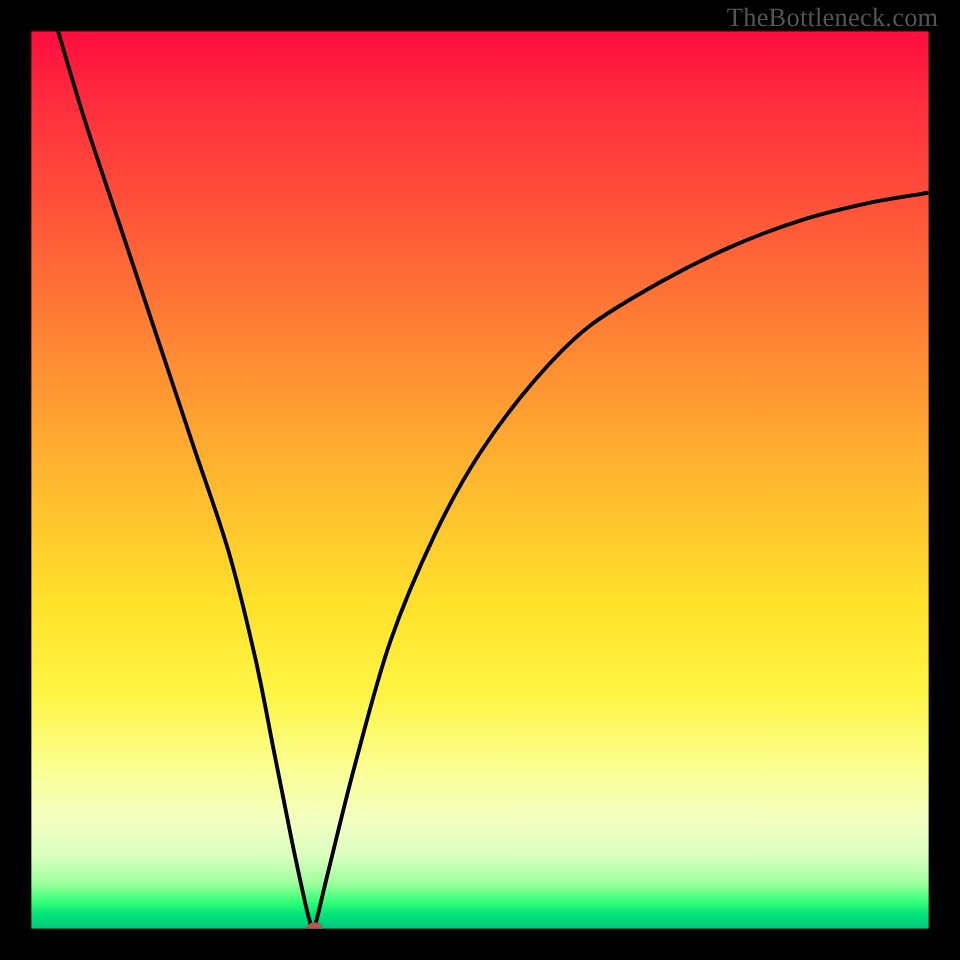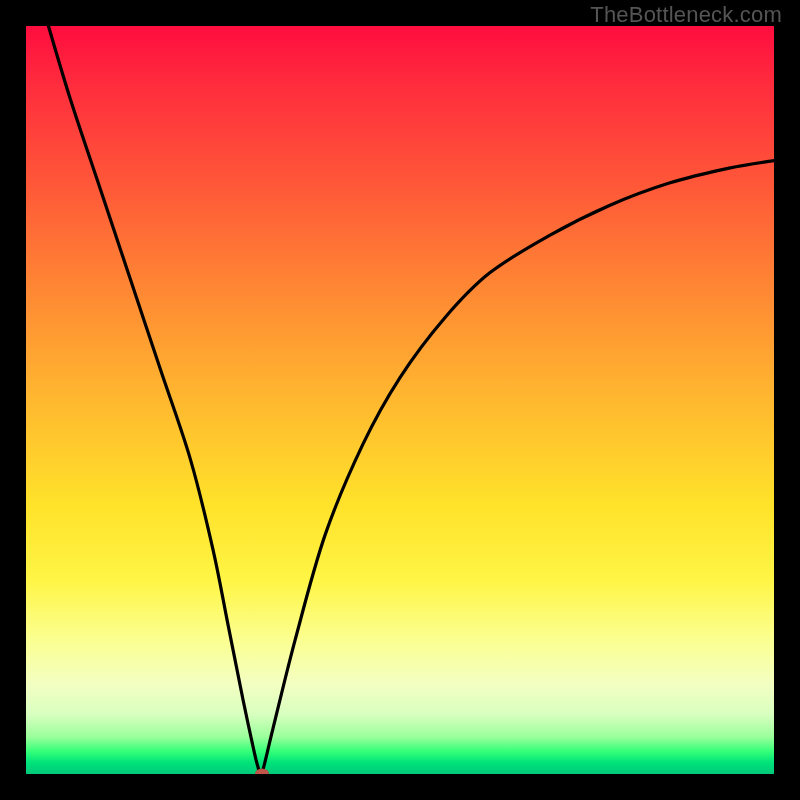--- a/index.html
+++ b/index.html
@@ -9,20 +9,21 @@
     height: 800px;
     background: #000;
     font-family: Arial, Helvetica, sans-serif;
     overflow: hidden;
   }
   .frame {
     position: relative;
     width: 800px;
     height: 604px;
     background: #000;
+    font-family: Liberation Serif, serif;
   }
   .watermark {
     position: absolute;
     top: 2px;
     right: 18px;
     color: #555;
     font-size: 22px;
     font-weight: 500;
     letter-spacing: 0.2px;
     z-index: 5;

